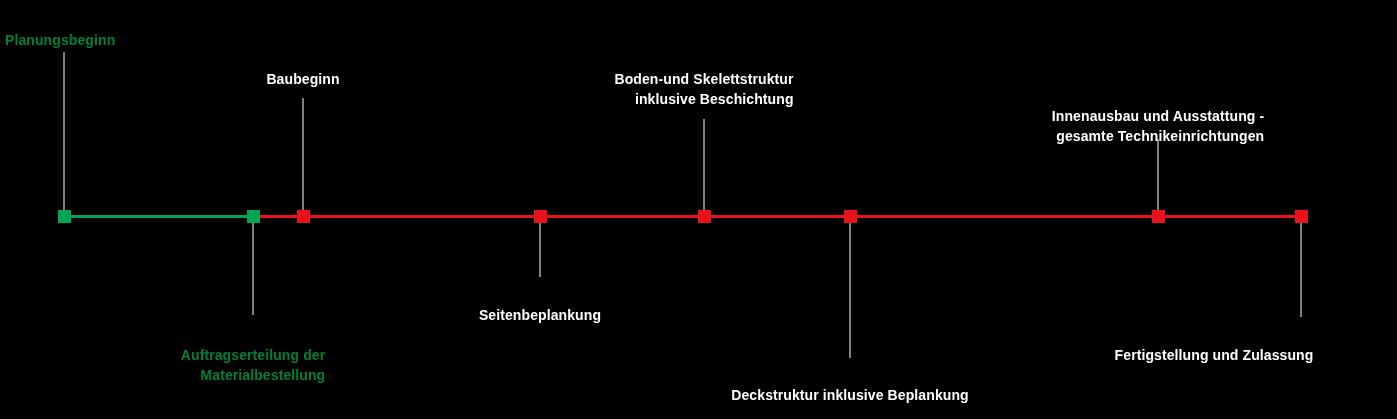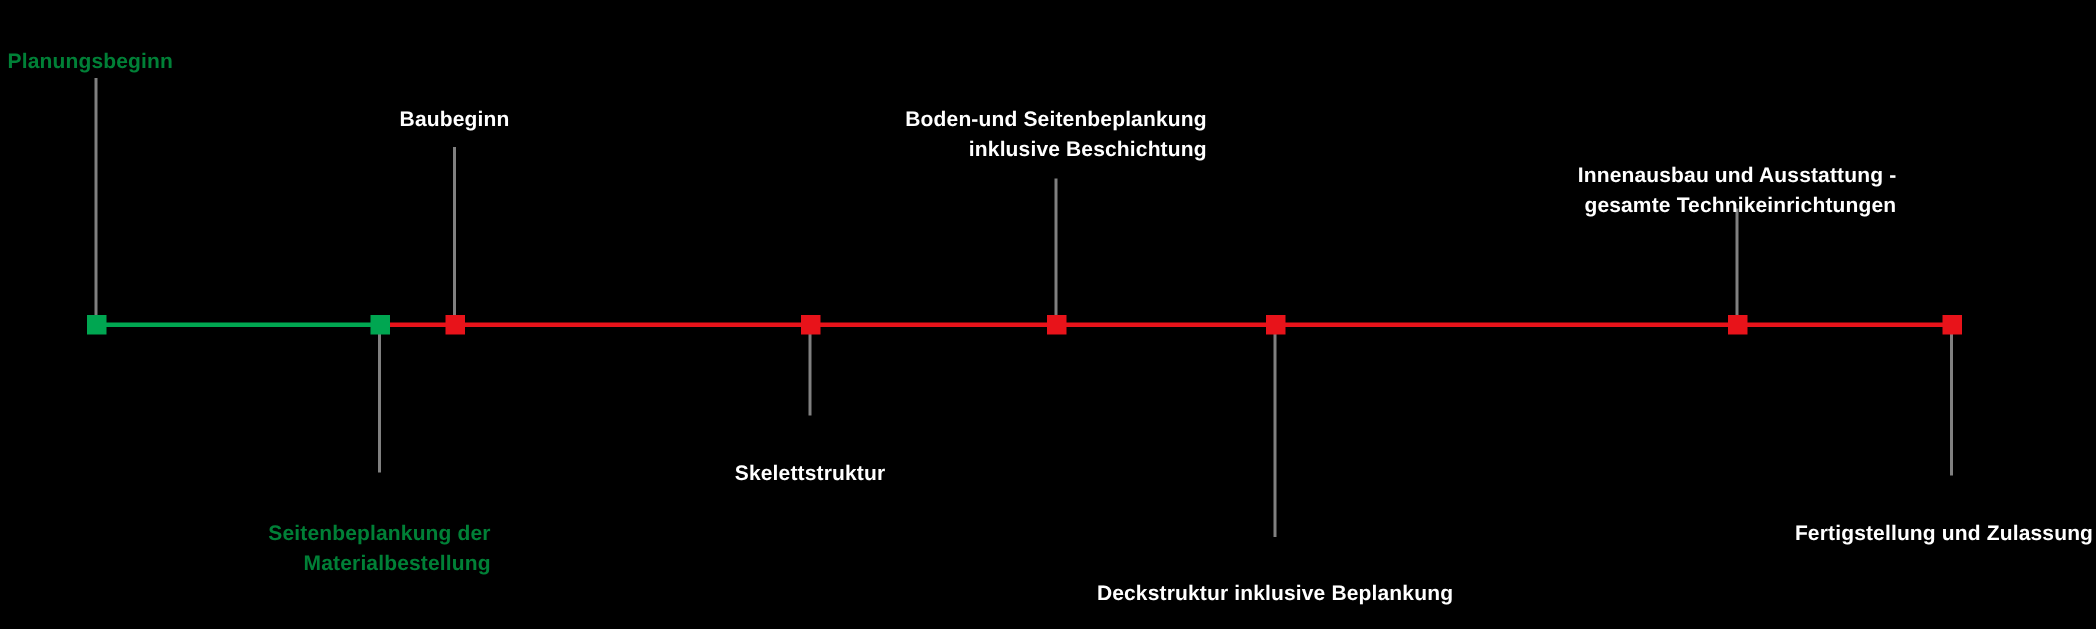--- a/index.html
+++ b/index.html
@@ -77,24 +77,24 @@
       <div class="marker green" style="left: 247px; top: 210px;"></div>
       <div class="marker red" style="left: 297px; top: 210px;"></div>
       <div class="marker red" style="left: 534px; top: 210px;"></div>
       <div class="marker red" style="left: 698px; top: 210px;"></div>
       <div class="marker red" style="left: 844px; top: 210px;"></div>
       <div class="marker red" style="left: 1152px; top: 210px;"></div>
       <div class="marker red" style="left: 1295px; top: 210px;"></div>
     </div>
   <div id="label-layer">
       <div class="label green left" style="left: 5px; top: 30px;">Planungsbeginn</div>
-      <div class="label green center" style="left: 253px; top: 345px;">Seitenbeplankung der
+      <div class="label green center" style="left: 253px; top: 345px;">Auftragserteilung der
 Materialbestellung</div>
       <div class="label center" style="left: 303px; top: 69px;">Baubeginn</div>
-      <div class="label center" style="left: 540px; top: 305px;">Skelettstruktur</div>
-      <div class="label center" style="left: 704px; top: 69px;">Boden-und Seitenbeplankung
+      <div class="label center" style="left: 540px; top: 305px;">Seitenbeplankung</div>
+      <div class="label center" style="left: 704px; top: 69px;">Boden-und Skelettstruktur
 inklusive Beschichtung</div>
       <div class="label center" style="left: 850px; top: 385px;">Deckstruktur inklusive Beplankung</div>
       <div class="label center" style="left: 1158px; top: 106px;">Innenausbau und Ausstattung -
 gesamte Technikeinrichtungen</div>
-      <div class="label center" style="left: 1296px; top: 345px;">Fertigstellung und Zulassung</div>
+      <div class="label center" style="left: 1214px; top: 345px;">Fertigstellung und Zulassung</div>
     </div>
 </div>
 
 </body></html>

